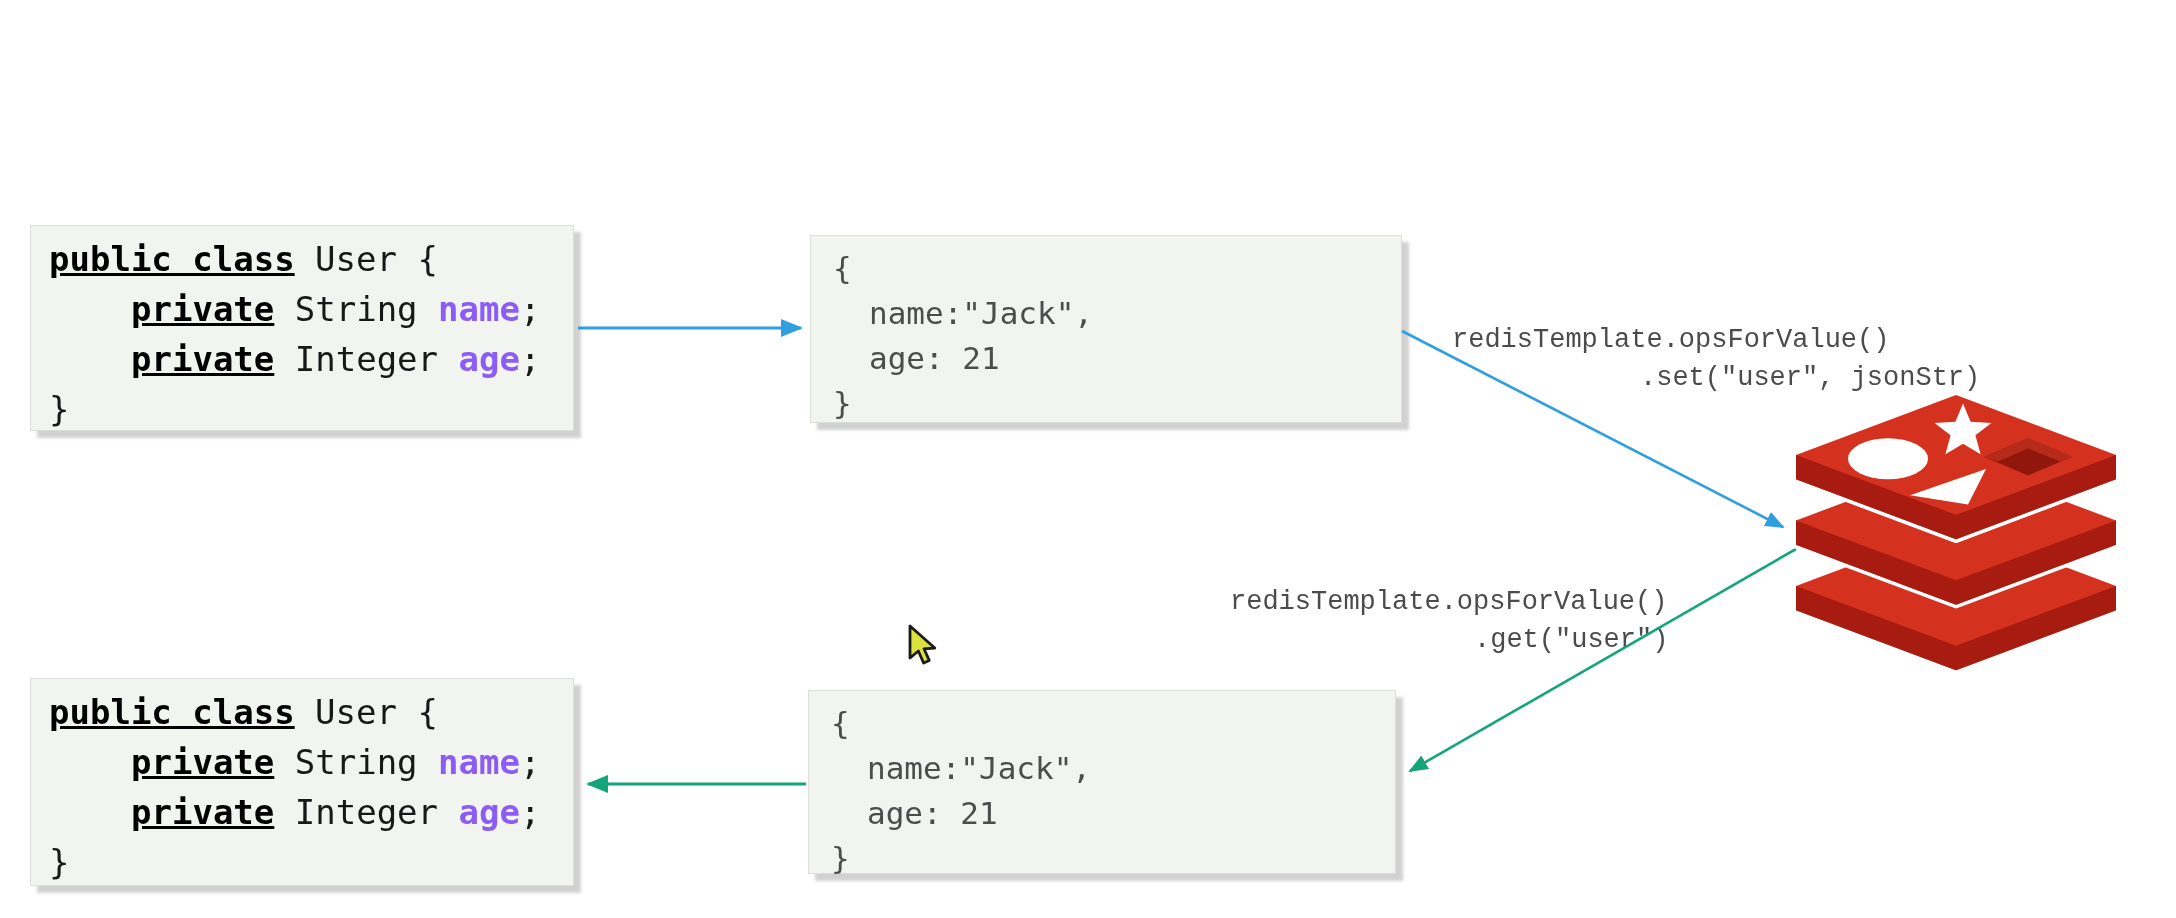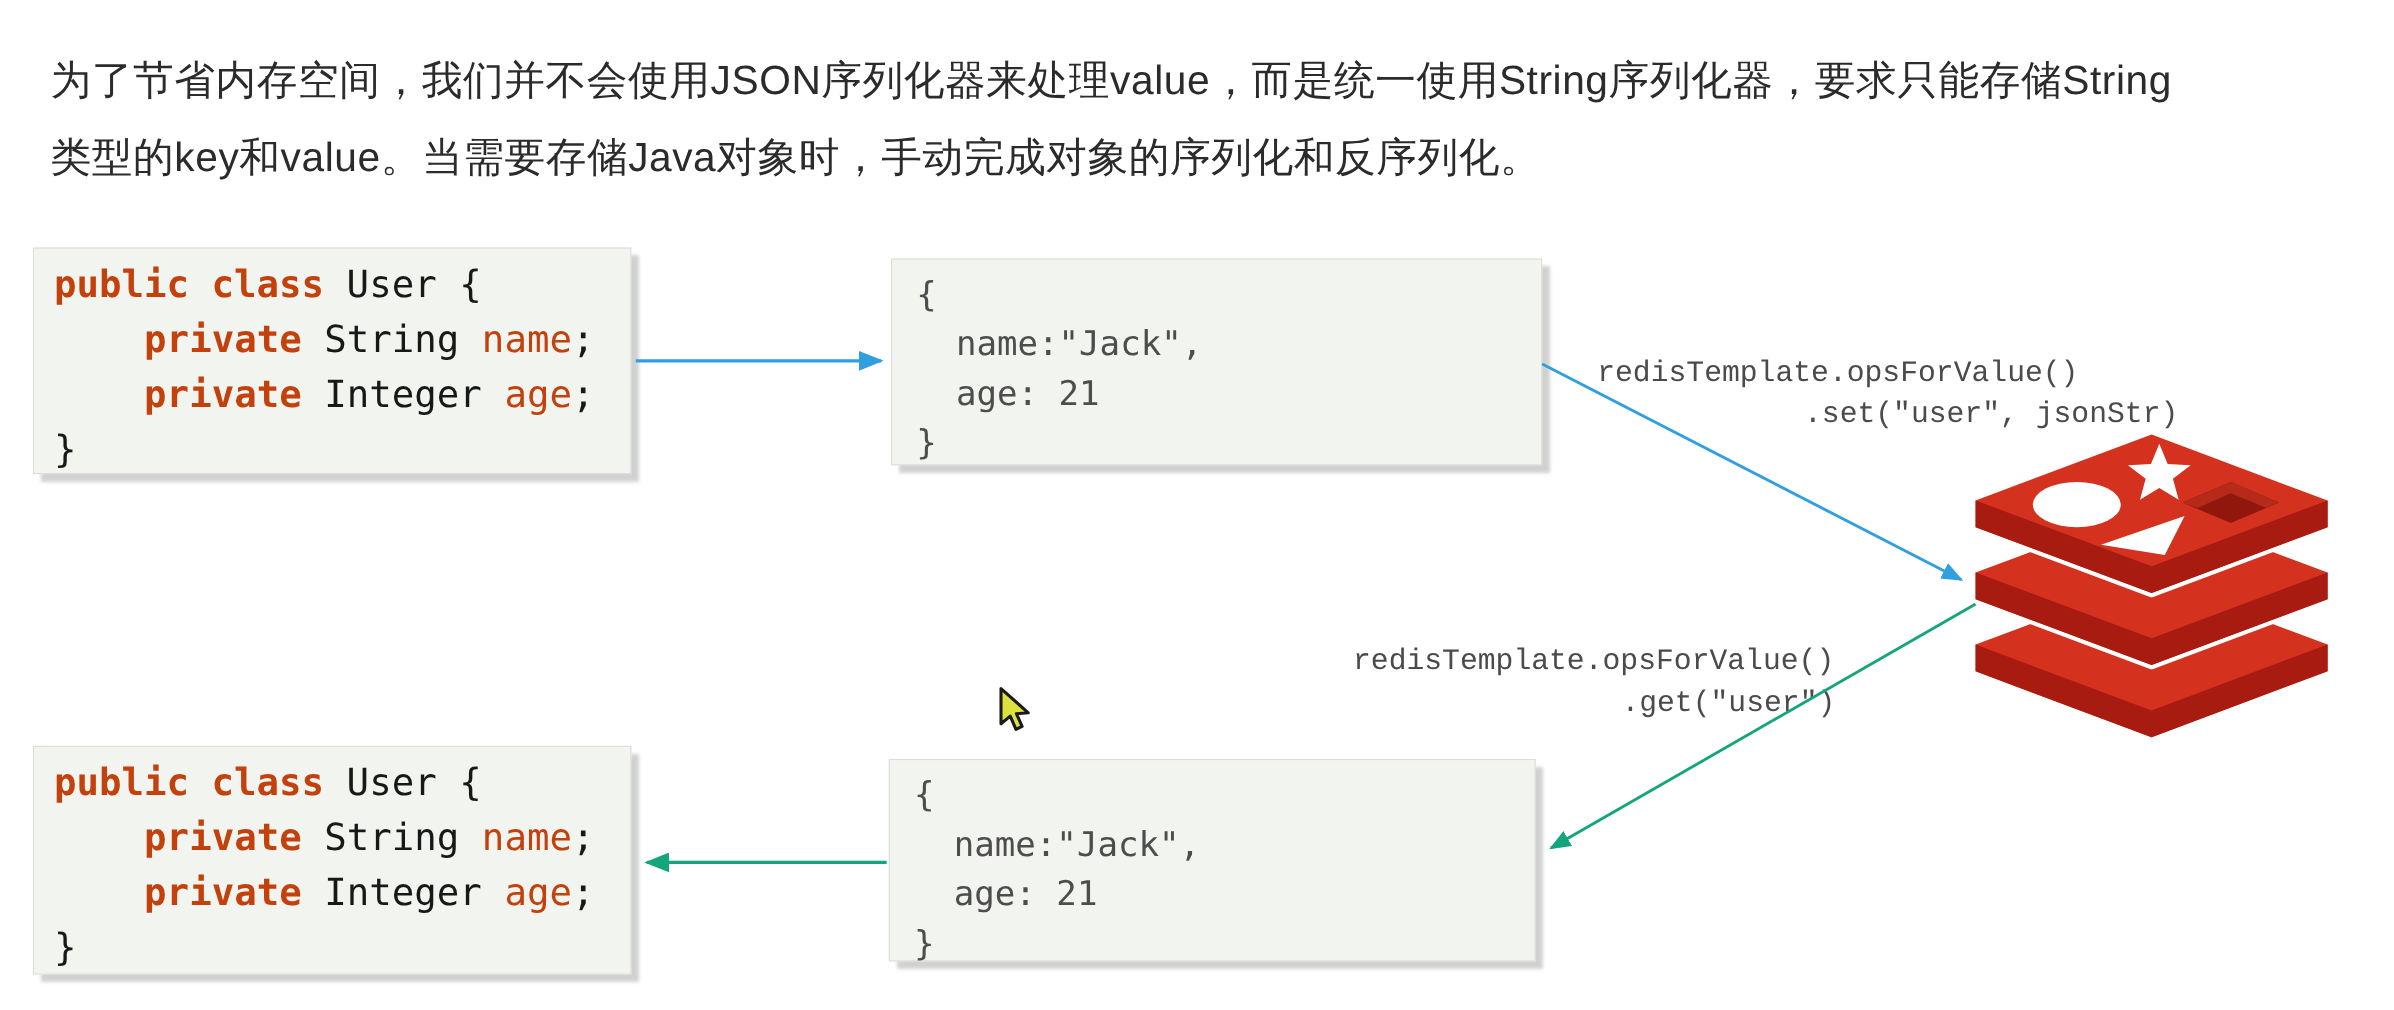--- a/index.html
+++ b/index.html
@@ -10,42 +10,38 @@
   
   .intro{position:absolute;left:46px;top:38px;font-size:37px;line-height:70px;
     color:#2b2b2b;letter-spacing:0.5px;}
   .intro div{white-space:nowrap;}
   
   .panel{position:absolute;background:#f2f4ef;border:1px solid #dcded9;
     box-shadow:7px 7px 3px rgba(0,0,0,0.18);box-sizing:border-box;}
   .codebox{font-family:"DejaVu Sans Mono","Liberation Mono",monospace;
     font-size:34px;line-height:50px;color:#181818;padding:8px 0 0 18px;}
   .codebox .indent{padding-left:82px;}
-  .kw{color:#c2410c;font-weight:bold;}
-  .fld{color:#c2410c;font-weight:normal;}
+  .kw{color:#000000;font-weight:bold;text-decoration:underline;}
+  .fld{color:#8b5cf6;font-weight:bold;}
   .jsonbox{font-family:"DejaVu Sans Mono","Liberation Mono",monospace;
     font-size:31px;line-height:45px;color:#4d4d4d;padding:10px 0 0 22px;}
   .jsonbox .indent{padding-left:36px;}
   
   .arrow-label{position:absolute;font-size:26px;color:#3c3c3c;text-align:center;
     white-space:nowrap;}
   
   .call{position:absolute;font-family:Liberation Mono, monospace;
     font-size:27px;color:#4b4b4b;white-space:nowrap;}
   .overlay{position:absolute;left:0;top:0;pointer-events:none;}
 </style>
 </head>
 <body>
 
 <div id="canvas">
 
-  <div class="intro">
-    <div>为了节省内存空间，我们并不会使用JSON序列化器来处理value，而是统一使用String序列化器，要求只能存储String</div>
-    <div>类型的key和value。当需要存储Java对象时，手动完成对象的序列化和反序列化。</div>
-  </div>
 
   <div class="panel codebox" style="left:30px;top:225px;width:544px;height:206px;">
     <div><span class="kw">public class</span><span> User {</span></div>
     <div class="indent"><span class="kw">private</span><span> String </span><span class="fld">name</span><span>;</span></div>
     <div class="indent"><span class="kw">private</span><span> Integer </span><span class="fld">age</span><span>;</span></div>
     <div>}</div>
   </div>
 
   <div class="panel jsonbox" style="left:810px;top:235px;width:592px;height:188px;">
     <div>{</div>

